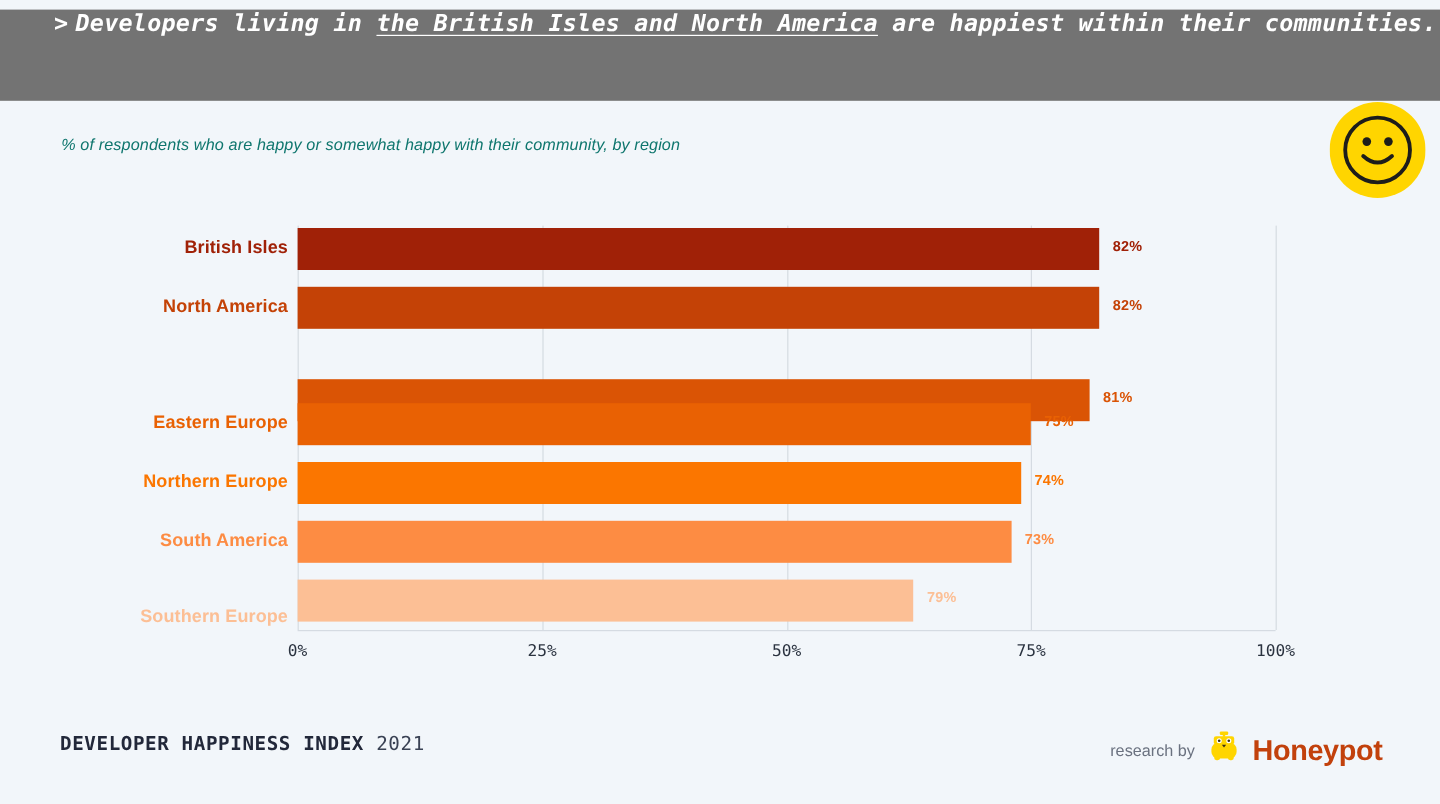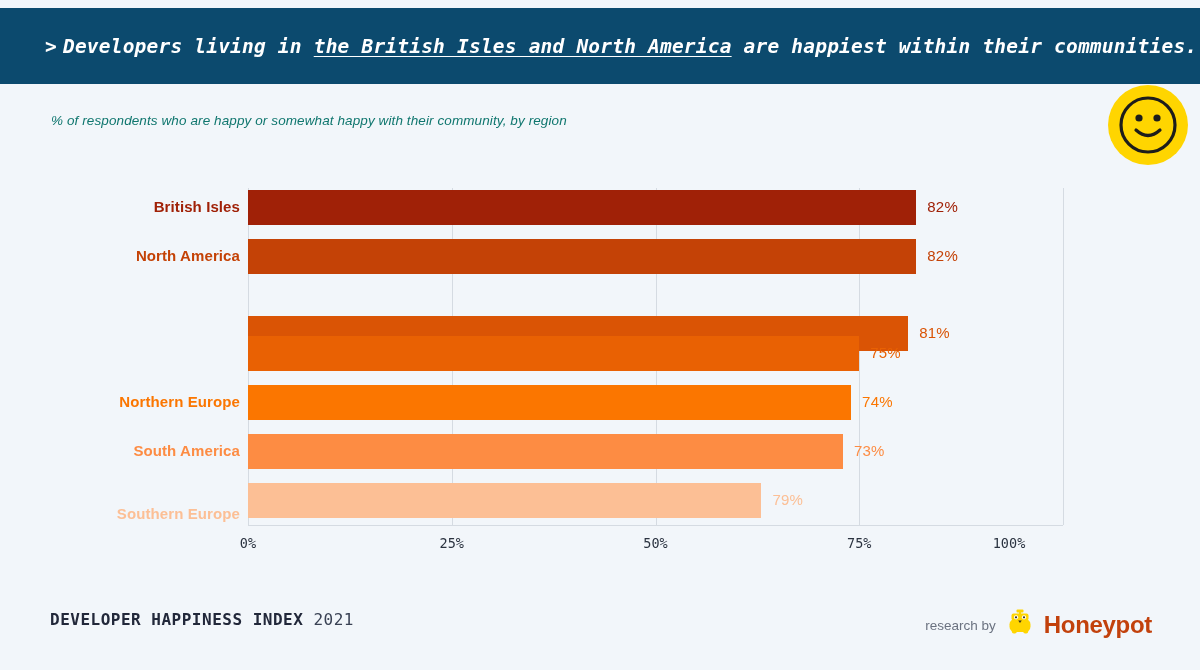--- a/index.html
+++ b/index.html
@@ -15,23 +15,23 @@
     font-family: "Liberation Sans", sans-serif;
     position: relative;
   }
 
   
   #header-banner {
     position: absolute;
     left: 0; top: 8px;
     width: 1200px;
     height: 76px;
-    background: #0c4a6e;
+    background: #737373;
     display: flex;
-    align-items: center;
+    align-items: flex-start;
   }
   #headline {
     margin-left: 45px;
     color: #ffffff;
     font-family: "DejaVu Sans Mono", "Liberation Mono", monospace;
     font-style: italic;
     font-weight: bold;
     font-size: 19.5px;
     letter-spacing: 0.2px;
     white-space: nowrap;
@@ -104,22 +104,22 @@
     width: 815px;
   }
   .bar {
     position: absolute;
     left: 0; top: 0;
     height: 35px;
   }
   .bar-value {
     position: absolute;
     top: 8px;
-    font-size: 15px;
-    font-weight: normal;
+    font-size: 12px;
+    font-weight: bold;
     white-space: nowrap;
     letter-spacing: 0.2px;
     text-align: center;
   }
   .cat-label {
     position: absolute;
     right: 0;
     width: 220px;
     text-align: right;
     font-size: 15px;
@@ -207,20 +207,21 @@
     <path d="M28 45 Q40 56 52 45" fill="none" stroke="#1d1d1b" stroke-width="3.2" stroke-linecap="round"></path>
   </svg>
 </div>
 
 <div id="subtitle">% of respondents who are happy or somewhat happy with their community, by region</div>
 
 <div id="chart">
   <div id="cat-labels">
       <div class="cat-label" style="top: 10px; color: rgb(160, 33, 7);">British Isles</div>
       <div class="cat-label" style="top: 58.8px; color: rgb(196, 66, 6);">North America</div>
+      <div class="cat-label" style="top: 156.4px; color: rgb(233, 97, 3);">Eastern Europe</div>
       <div class="cat-label" style="top: 205.2px; color: rgb(251, 118, 0);">Northern Europe</div>
       <div class="cat-label" style="top: 254px; color: rgb(253, 140, 67);">South America</div>
       <div class="cat-label" style="top: 317px; color: rgb(252, 191, 149);">Southern Europe</div>
     </div>
   <div id="plot">
       <div class="gridline" style="left: 0px; background: rgb(213, 219, 226);"></div>
       <div class="gridline" style="left: 203.75px; background: rgb(213, 219, 226);"></div>
       <div class="gridline" style="left: 407.5px; background: rgb(213, 219, 226);"></div>
       <div class="gridline" style="left: 611.25px; background: rgb(213, 219, 226);"></div>
       <div class="gridline" style="left: 815px; background: rgb(213, 219, 226);"></div>
@@ -251,21 +252,21 @@
       <div class="bar-row" style="top: 294.8px;">
         <div class="bar" style="width: 513.45px; background: rgb(252, 191, 149);"></div>
         <div class="bar-value" style="left: 524.45px; color: rgb(252, 191, 149);">79%</div>
       </div>
     </div>
   <div id="axis-bottom"></div>
 <div class="tick-label" style="left: 248px;">0%</div>
     <div class="tick-label" style="left: 451.75px;">25%</div>
     <div class="tick-label" style="left: 655.5px;">50%</div>
     <div class="tick-label" style="left: 859.25px;">75%</div>
-    <div class="tick-label" style="left: 1009px;">100%</div>
+    <div class="tick-label" style="left: 1063px;">100%</div>
   </div>
 
 <div id="footer">
   <div id="footer-title">
     <span class="strong">DEVELOPER HAPPINESS INDEX</span>
     <span class="year">2021</span>
   </div>
   <div id="footer-credit">
     <span id="credit-text">research by</span>
     <span>

